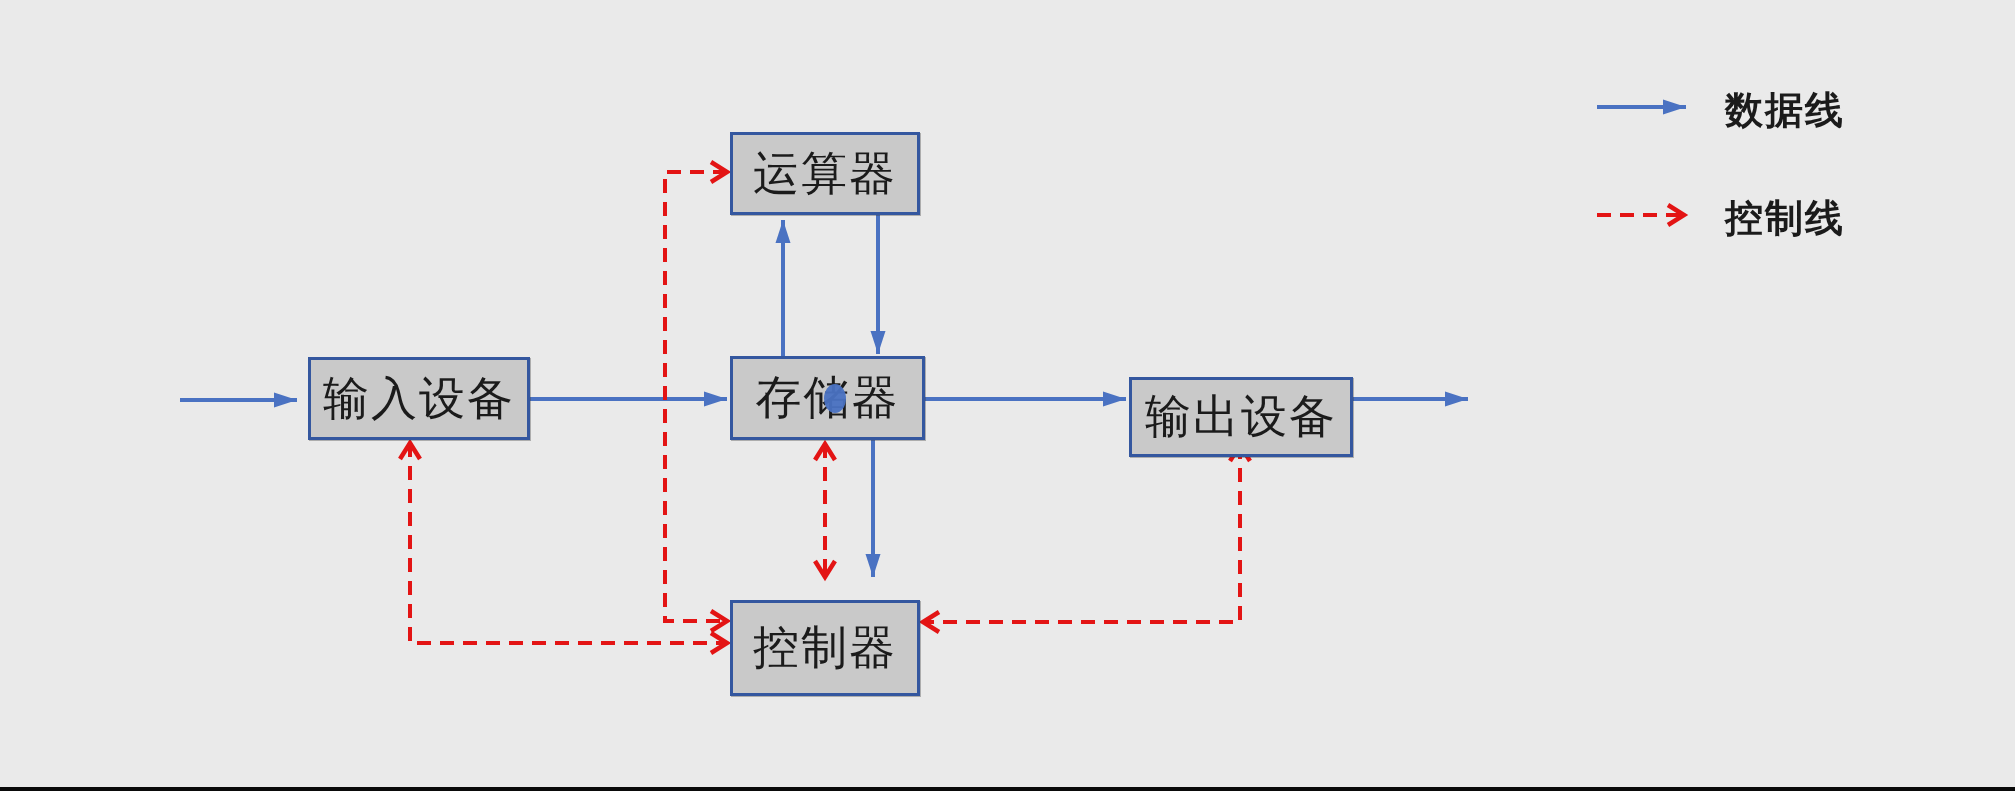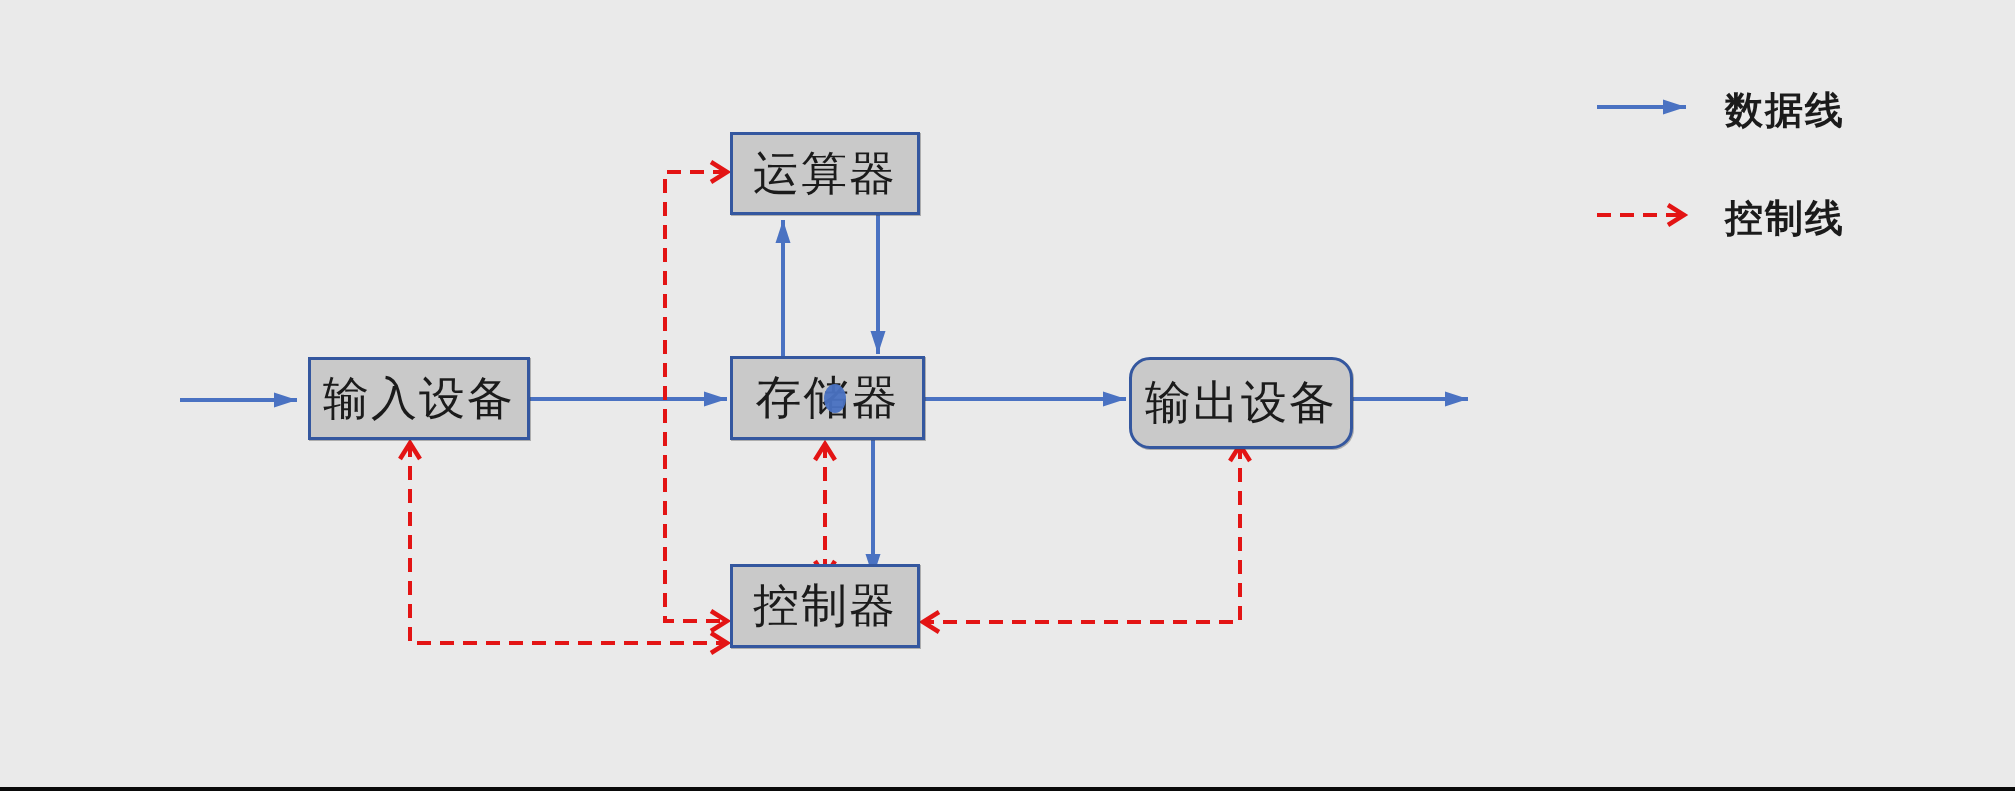--- a/index.html
+++ b/index.html
@@ -17,22 +17,22 @@
     background:var(--box-fill,#c9c9c9);
     border:3px solid var(--box-border,#34579f);
     box-shadow:1px 1px 0 rgba(60,60,60,.35);
     display:flex; align-items:center; justify-content:center;
     font-size:46px; color:var(--text,#1b1b1b); letter-spacing:2px;
     z-index:2;
   }
   .node-alu       {left:730px; top:132px; width:190px; height:83px;}
   .node-input     {left:300px; top:357px; width:222px; height:83px;margin-left:8px;}
   .node-memory    {left:730px; top:356px; width:195px; height:84px;}
-  .node-output    {left:1129px;top:357px; width:224px; height:92px;border-radius:21px;}
-  .node-controller{left:730px; top:564px; width:190px; height:84px;}
+  .node-output    {left:1129px;top:377px; width:224px; height:80px;}
+  .node-controller{left:730px; top:600px; width:190px; height:96px;}
 
   svg.wires{position:absolute; left:0; top:0; z-index:1;}
   .line-data{stroke:var(--data-line,#4a72c2); stroke-width:4; fill:none;}
   .line-ctrl{stroke:var(--control-line,#e31414); stroke-width:4; fill:none; stroke-dasharray:14 9;}
   .mk-data{fill:var(--data-line,#4a72c2);}
   .mk-ctrl{fill:none; stroke:var(--control-line,#e31414); stroke-width:4.5;}
 
   .pointer-dot{
     position:absolute; left:824px; top:384px; width:22px; height:29px;
     background:var(--data-line,#4a72c2); border-radius:50%; z-index:3; opacity:.95;

